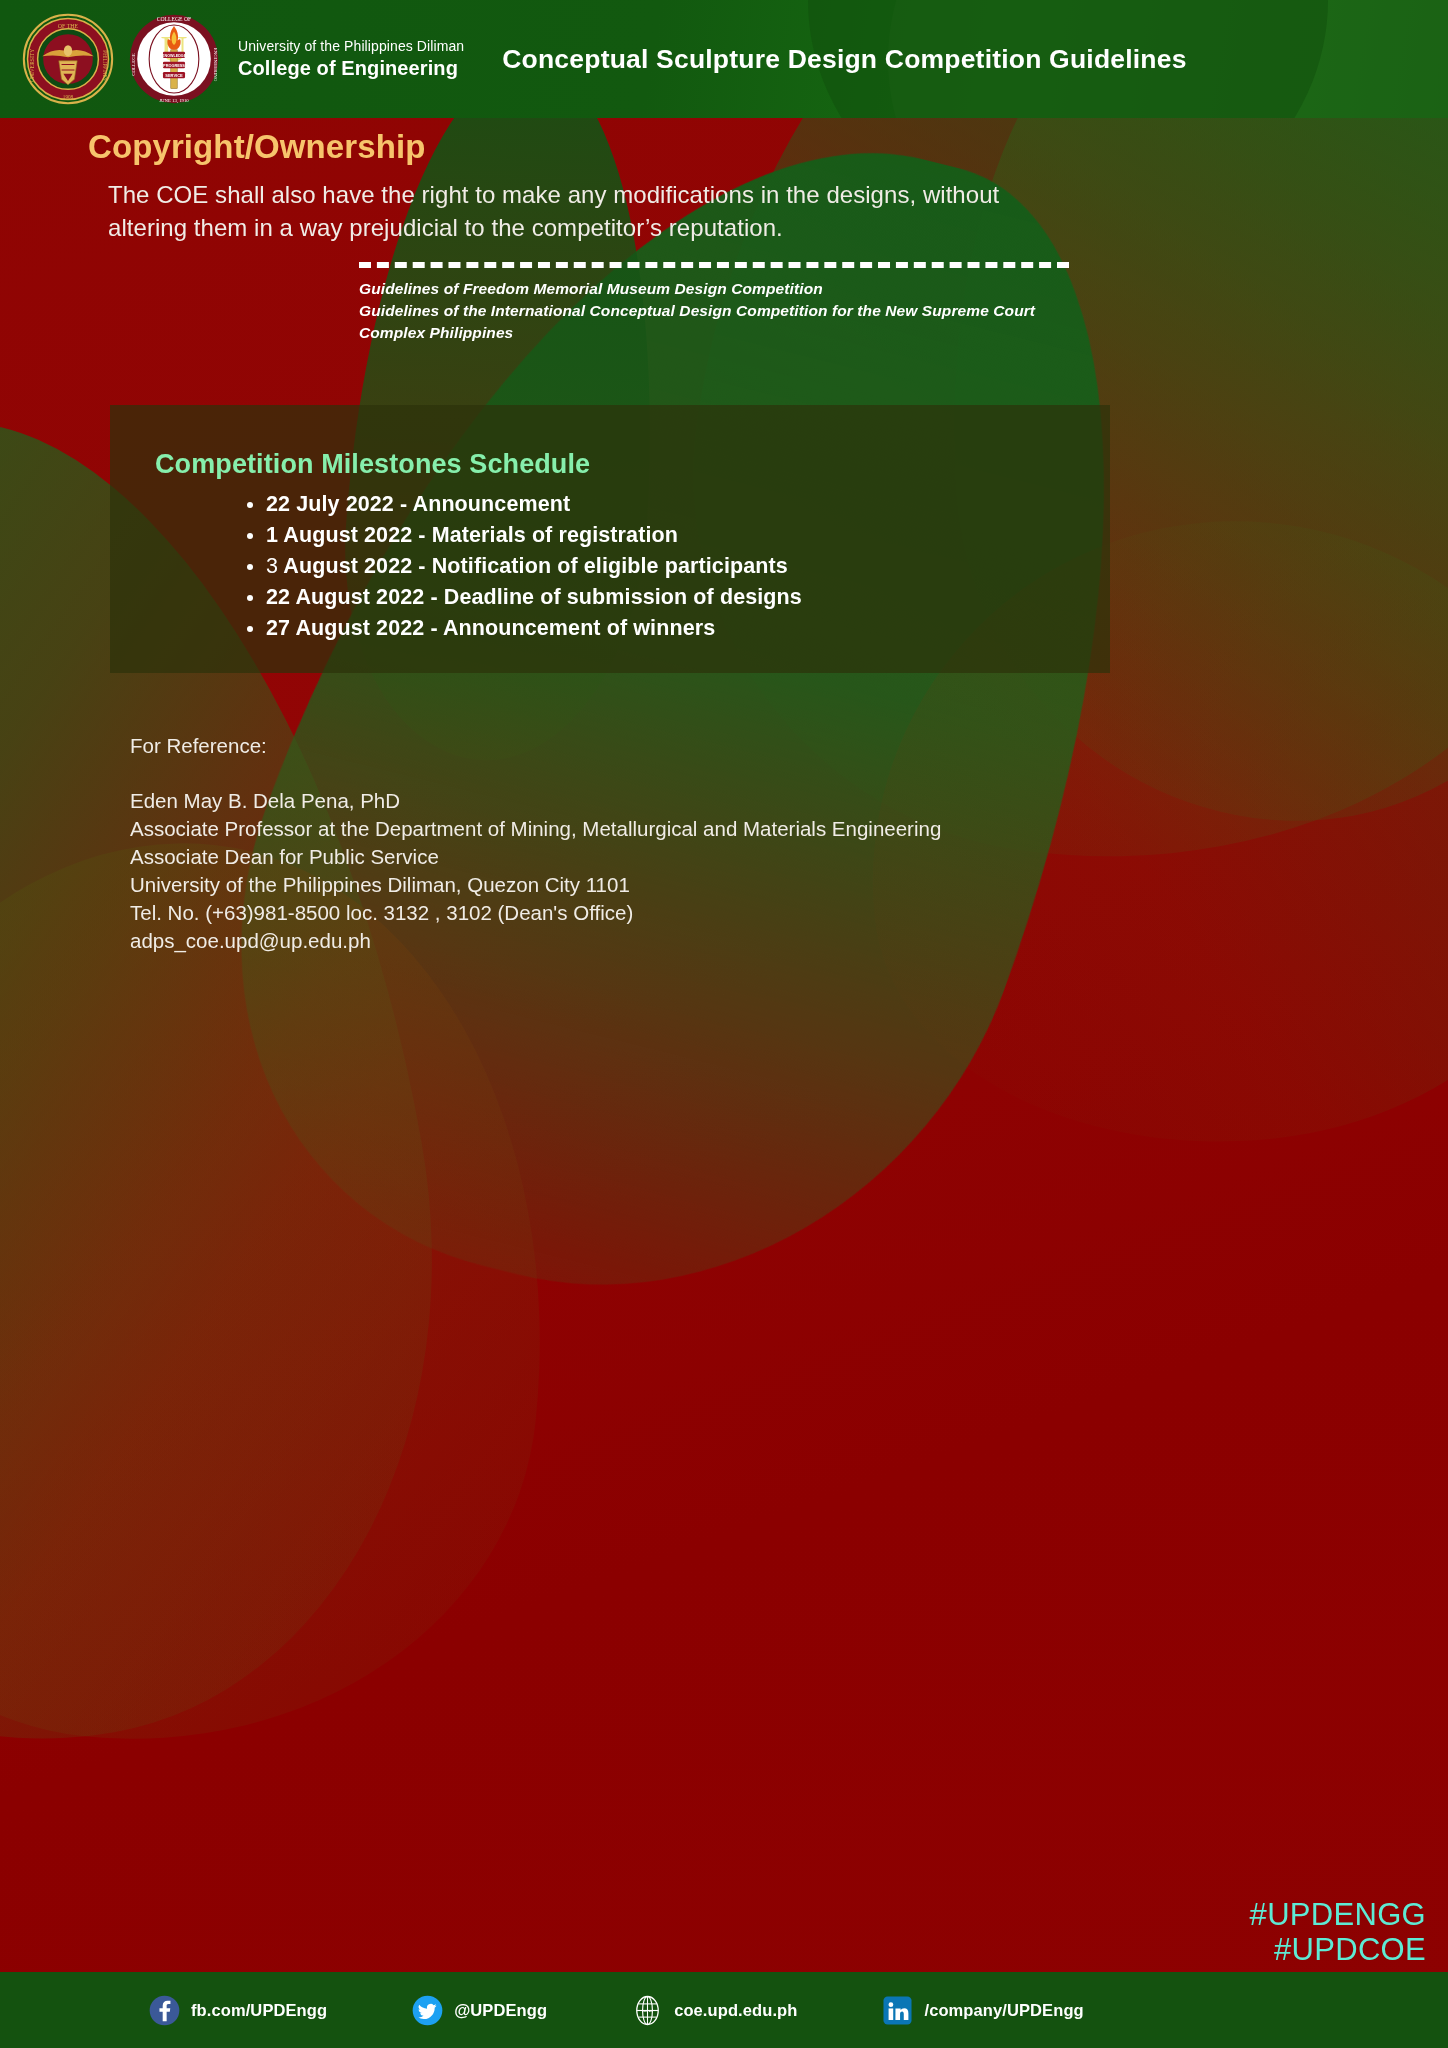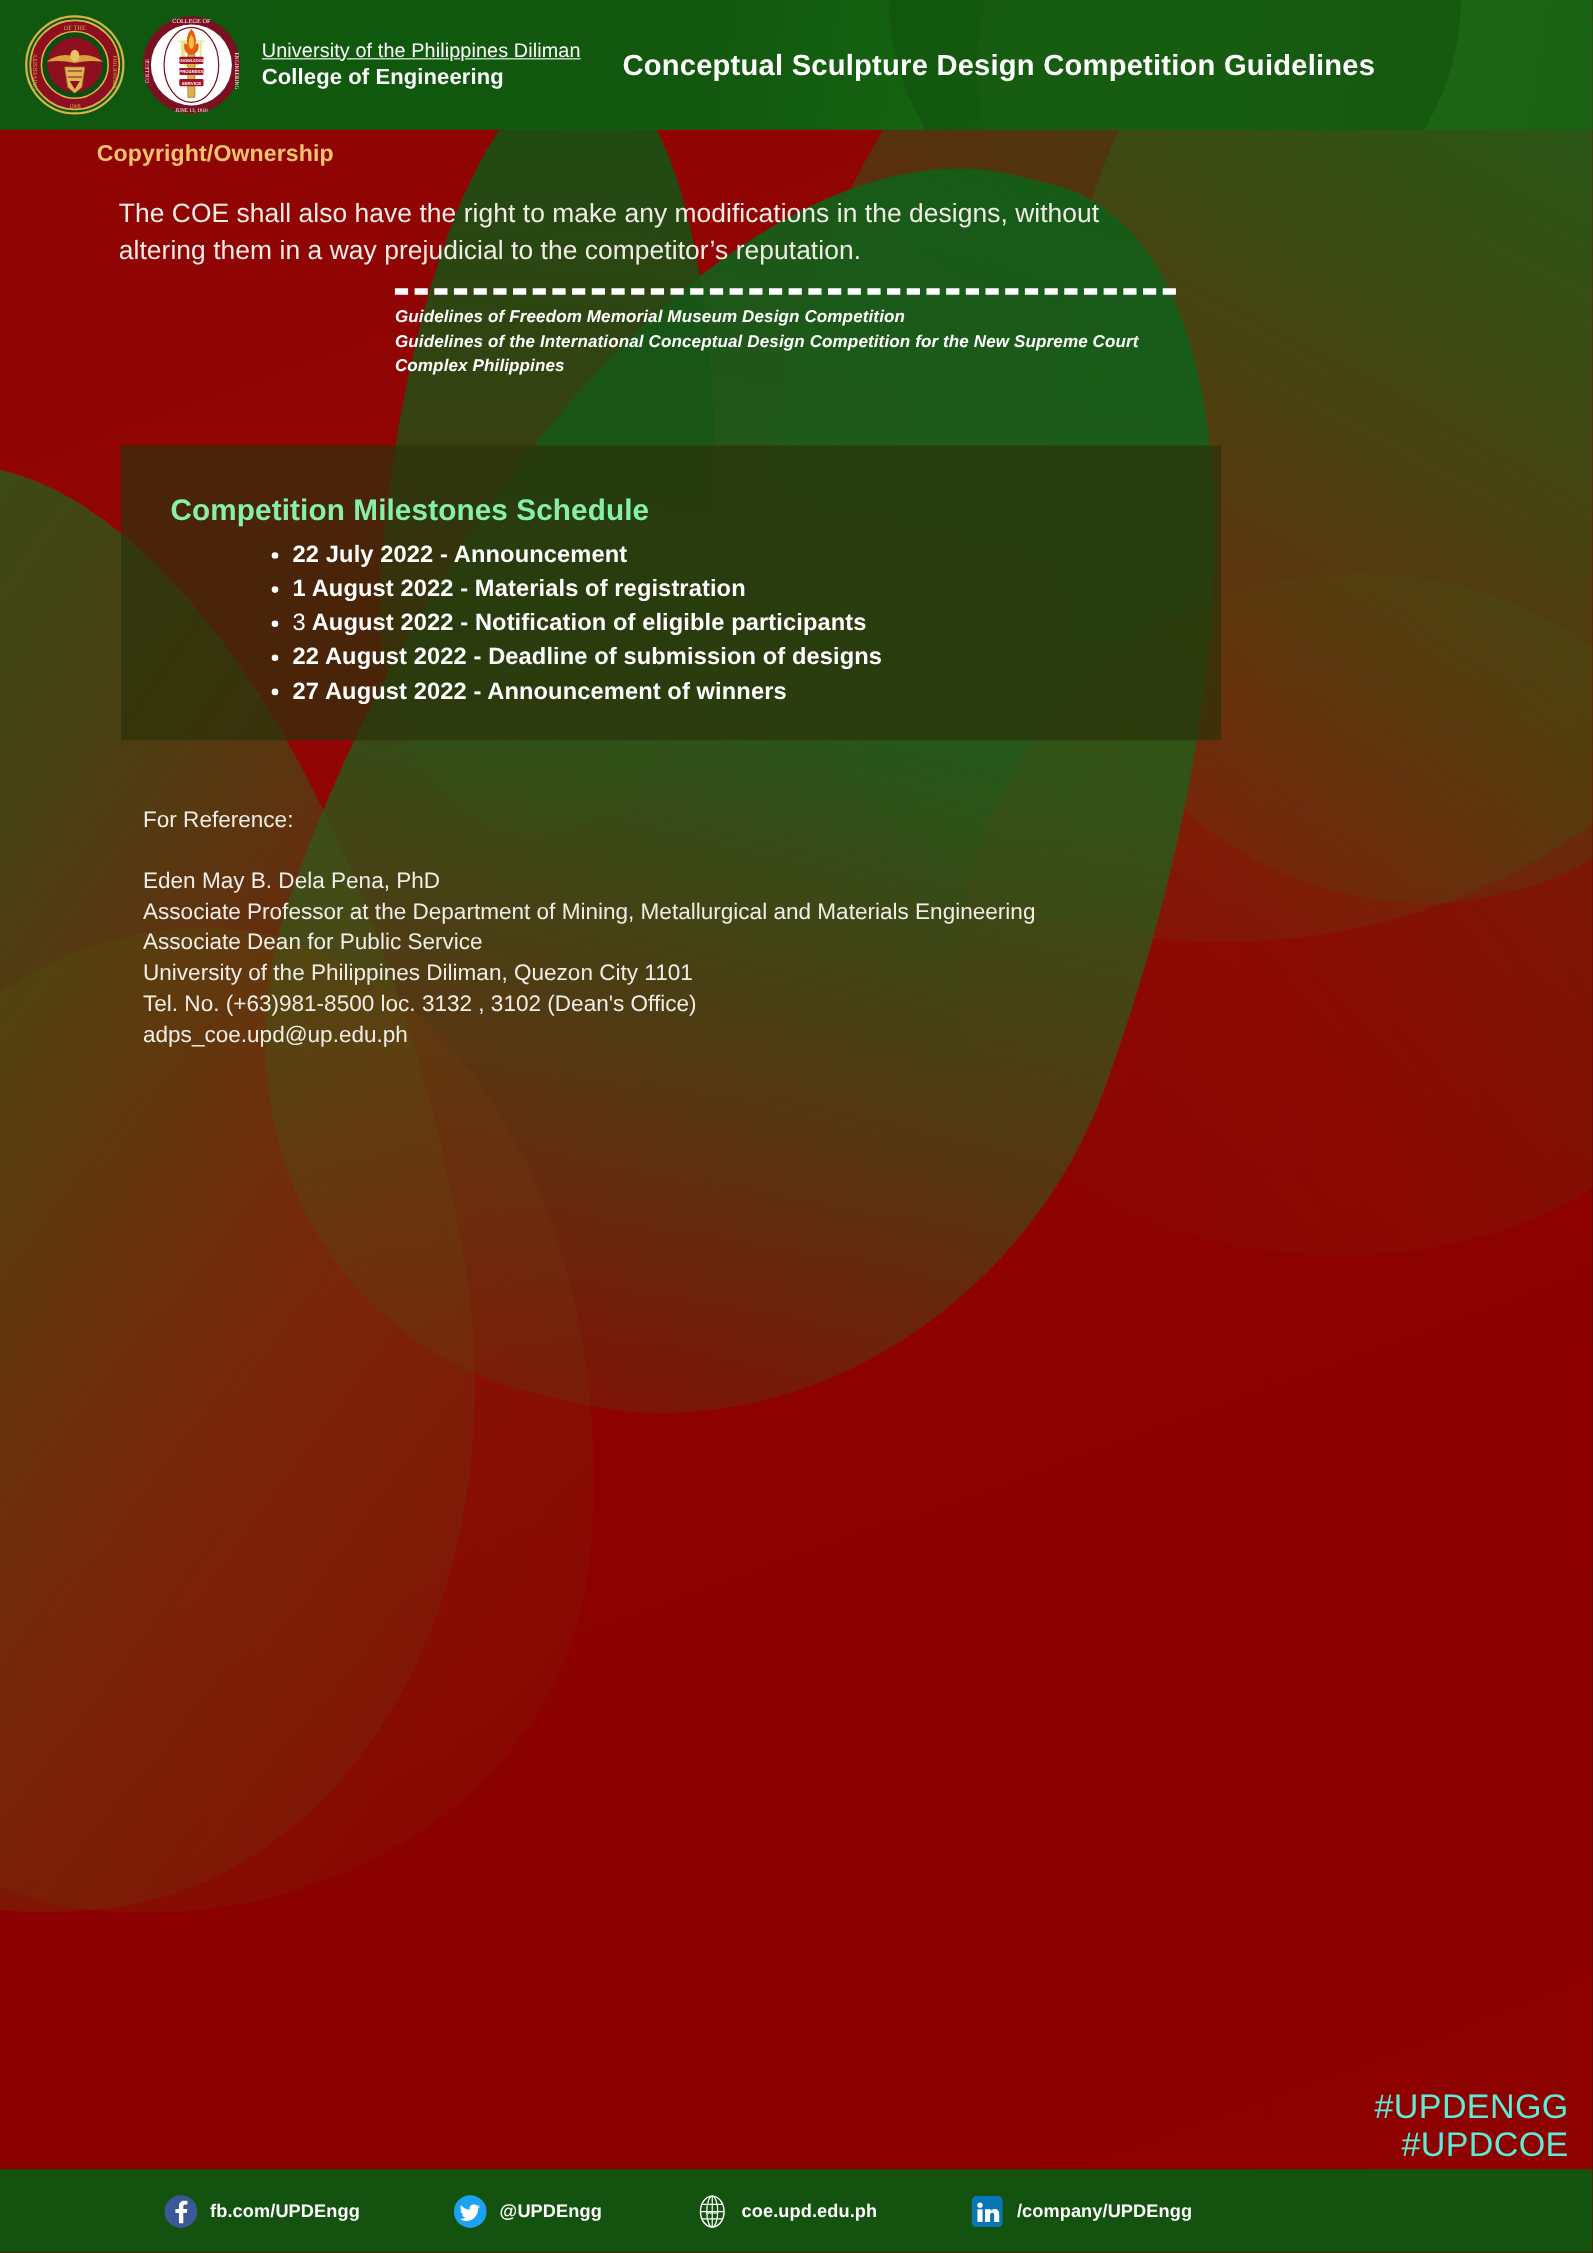--- a/index.html
+++ b/index.html
@@ -142,24 +142,23 @@
   .seal-up { width: 92px; height: 92px; }
   .seal-coe { width: 92px; height: 92px; margin-left: 14px; }
 
   .brand {
     margin-left: 18px;
     line-height: 1.15;
     flex: 0 0 auto;
   }
   .brand-univ {
     color: #ffffff;
-    font-size: 18px;
+    font-size: 14px;
     font-weight: 400;
     letter-spacing: 0.1px;
-    text-decoration: underline;
   }
   .brand-coe {
     color: #ffffff;
     font-size: 20px;
     font-weight: 700;
     margin-top: 3px;
     letter-spacing: 0.1px;
   }
   .header-title {
     margin-left: 38px;
@@ -171,21 +170,21 @@
   }
 
   
   .content { position: absolute; inset: 0; z-index: 4; }
 
   .section-heading {
     position: absolute;
     left: 88px;
     top: 128px;
     color: #f7c46c;
-    font-size: 21px;
+    font-size: 33px;
     font-weight: 700;
     letter-spacing: 0.1px;
   }
   .body-para {
     position: absolute;
     left: 108px;
     top: 178px;
     width: 930px;
     color: #f0ece6;
     font-size: 24px;

